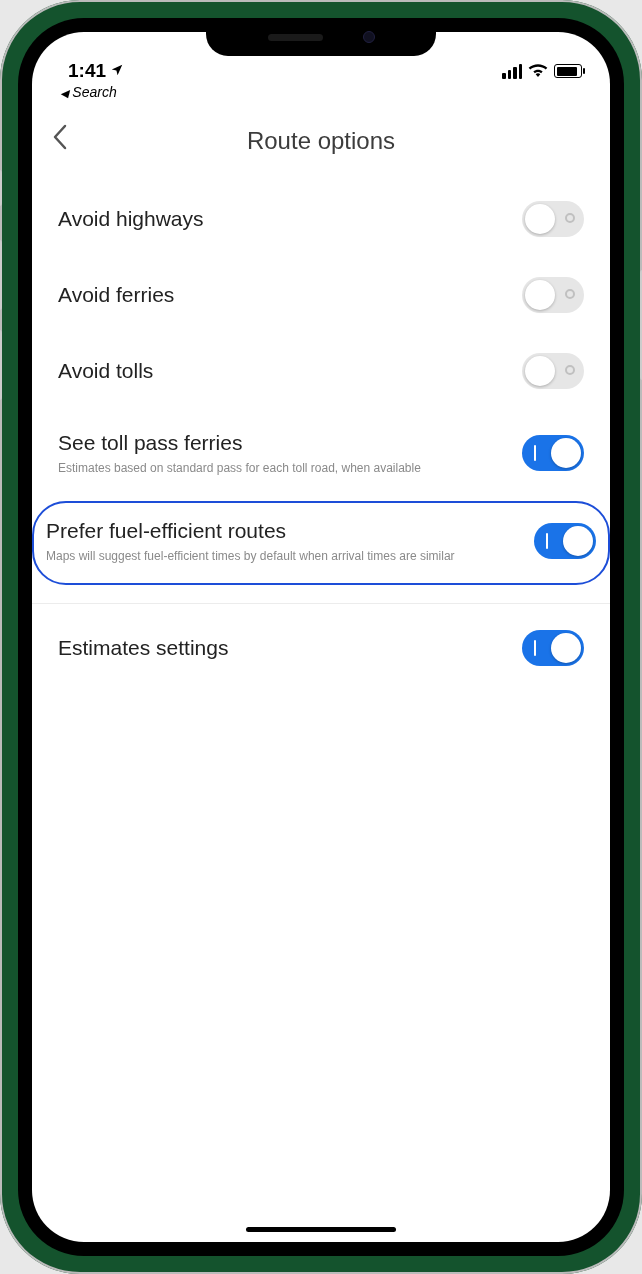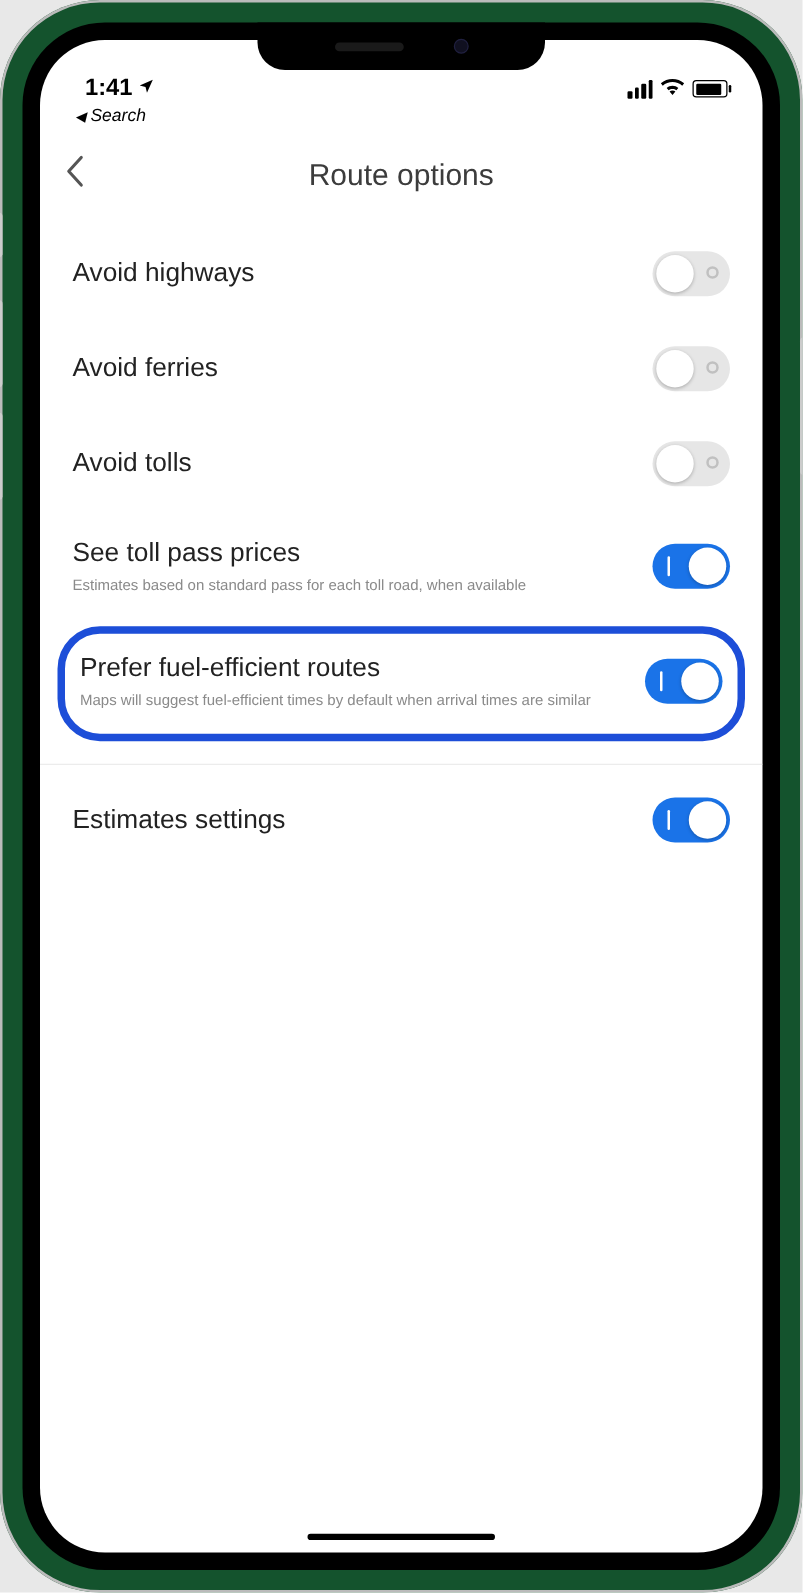--- a/index.html
+++ b/index.html
@@ -155,23 +155,23 @@
   .toggle.off .knob::after{ display:none; }
   .toggle.on { background:#1a73e8; }
   .toggle.on .knob { right:3px; }
   .toggle.on .tick {
     position:absolute; left:12px; top:10px; width:2px; height:16px;
     background:#fff; border-radius:1px;
   }
 
   .highlight-box {
     position: relative;
-    border: 6px solid #1d4ed8;
+    border: 2px solid #1d4ed8;
     border-radius: 34px;
-    margin: 4px 14px;
+    margin: 4px 0;
     padding: 14px 12px 18px 12px;
   }
   .highlight-box .row { padding: 0; }
 
   .divider {
     height:1px; background:#ececec; margin: 18px 0 6px 0;
   }
 
   .home-indicator {
     position:absolute;
@@ -275,21 +275,21 @@
               <div class="label">Avoid tolls</div>
             </div>
           <div class="toggle off">
               <span class="knob"></span>
               <span class="ring"></span>
             </div>
         </div>
 
         <div class="row">
           <div class="text">
-            <div class="label">See toll pass prices</div>
+            <div class="label">See toll pass ferries</div>
             <div class="sub">Estimates based on standard pass for each toll road, when available</div>
           </div>
           <div class="toggle on">
               <span class="tick"></span>
               <span class="knob"></span>
             </div>
         </div>
 
         <div class="highlight-box">
           <div class="row">

